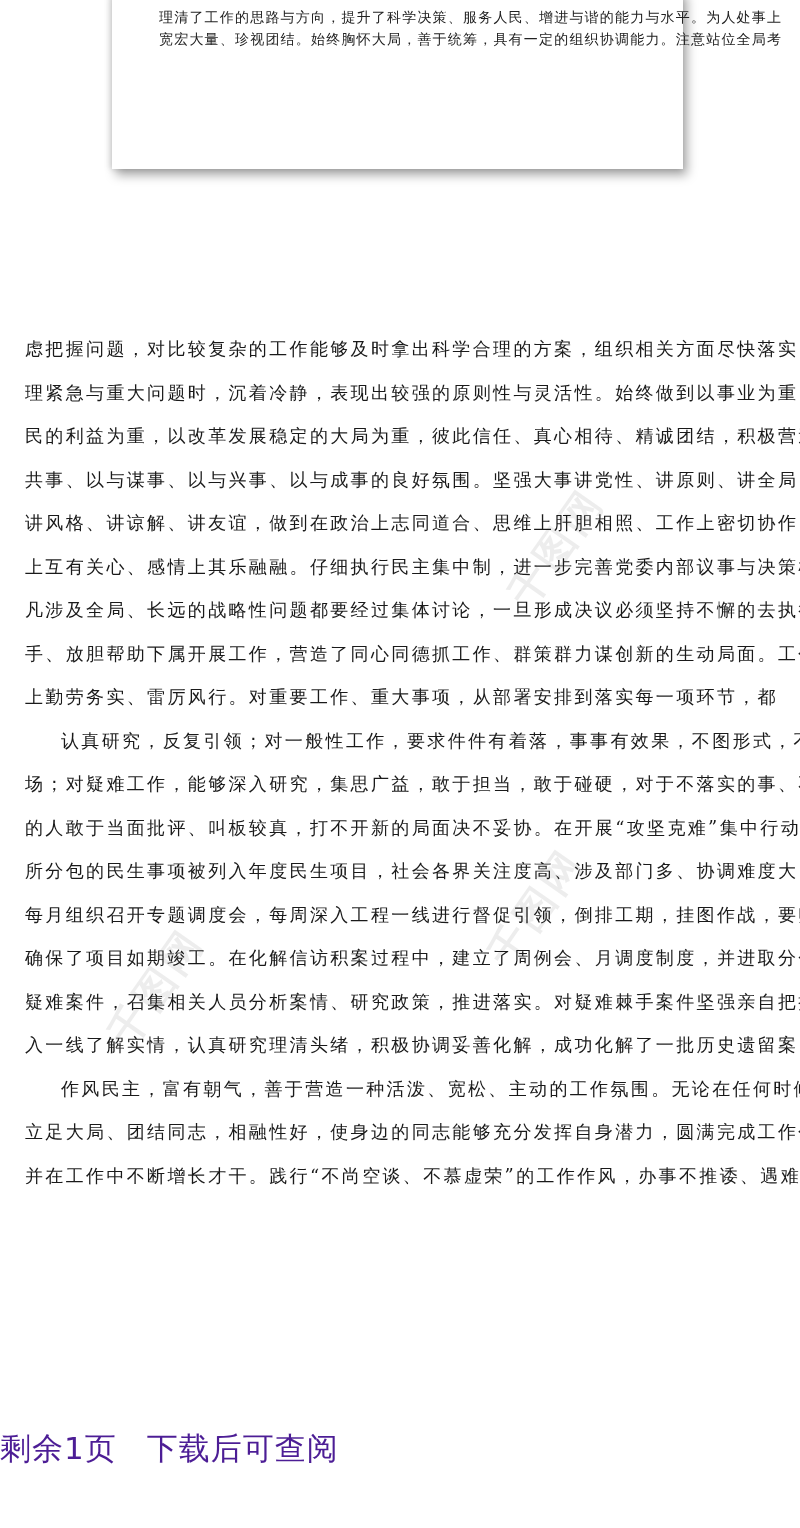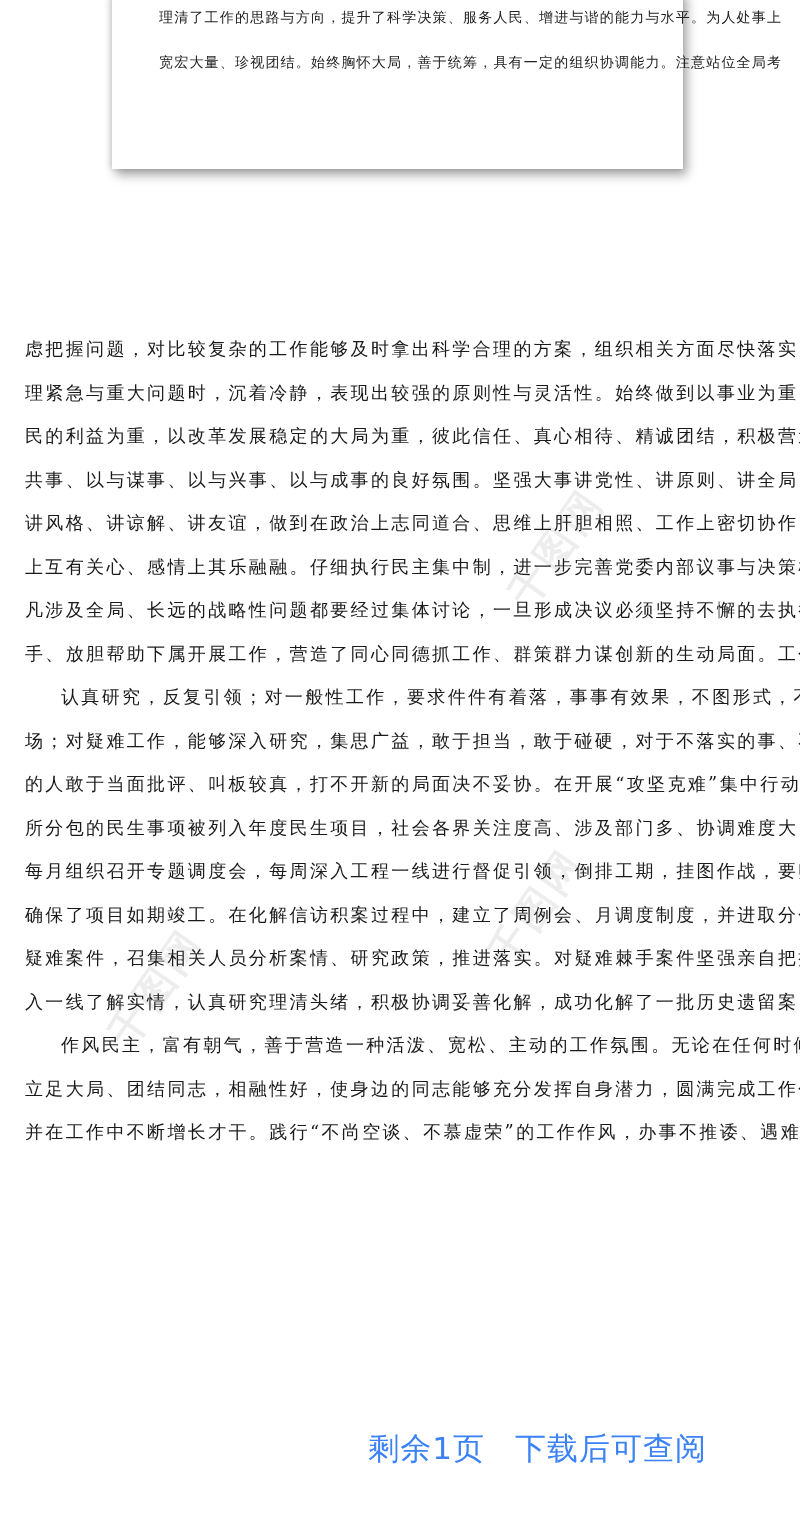--- a/index.html
+++ b/index.html
@@ -25,47 +25,48 @@
     height: 43.5px; line-height: 43.5px;
     font-size: 18px; letter-spacing: 2.35px; white-space: nowrap; color: #1a1a1a;
   }
   .line.indent { padding-left: 36px; }
   .watermark {
     position: absolute; color: rgba(0,0,0,0.07);
     font-family: "DejaVu Sans", sans-serif; font-size: 40px; font-weight: bold;
     transform: rotate(-55deg); pointer-events: none; letter-spacing: 4px;
   }
   .footer-note {
-    position: absolute; left: 0; width: 707px; top: 1428px; text-align: right;
+    position: absolute; left: 0; width: 707px; top: 1428px; text-align: left;
     font-family: "DejaVu Sans", "Liberation Sans", sans-serif;
-    font-size: 31px; color: #3b82f6; letter-spacing: 1px;
+    font-size: 31px; color: #4c1d95; letter-spacing: 1px;
   }
   .footer-note span + span { margin-left: 30px; }
 </style>
 </head>
 <body>
 
 <div class="page-card">
   <div class="card-line" style="top:19px">理清了工作的思路与方向，提升了科学决策、服务人民、增进与谐的能力与水平。为人处事上</div>
-  <div class="card-line" style="top:64px">宽宏大量、珍视团结。始终胸怀大局，善于统筹，具有一定的组织协调能力。注意站位全局考</div>
+  <div class="card-line" style="top:41px">宽宏大量、珍视团结。始终胸怀大局，善于统筹，具有一定的组织协调能力。注意站位全局考</div>
 </div>
 
 <div class="watermark" style="left:490px; top:520px;">千图网</div>
 <div class="watermark" style="left:470px; top:880px;">千图网</div>
 <div class="watermark" style="left:90px; top:960px;">千图网</div>
 
 <div class="body-text" id="doc-body">
     <div class="line">虑把握问题，对比较复杂的工作能够及时拿出科学合理的方案，组织相关方面尽快落实；在处</div>
     <div class="line">理紧急与重大问题时，沉着冷静，表现出较强的原则性与灵活性。始终做到以事业为重，以人</div>
     <div class="line">民的利益为重，以改革发展稳定的大局为重，彼此信任、真心相待、精诚团结，积极营造以与</div>
     <div class="line">共事、以与谋事、以与兴事、以与成事的良好氛围。坚强大事讲党性、讲原则、讲全局，小事</div>
     <div class="line">讲风格、讲谅解、讲友谊，做到在政治上志同道合、思维上肝胆相照、工作上密切协作、生活</div>
     <div class="line">上互有关心、感情上其乐融融。仔细执行民主集中制，进一步完善党委内部议事与决策机制，</div>
     <div class="line">凡涉及全局、长远的战略性问题都要经过集体讨论，一旦形成决议必须坚持不懈的去执行。放</div>
     <div class="line">手、放胆帮助下属开展工作，营造了同心同德抓工作、群策群力谋创新的生动局面。工作推进</div>
+    <div class="line">上勤劳务实、雷厉风行。对重要工作、重大事项，从部署安排到落实每一项环节，都</div>
     <div class="line indent">认真研究，反复引领；对一般性工作，要求件件有着落，事事有效果，不图形式，不走过</div>
     <div class="line">场；对疑难工作，能够深入研究，集思广益，敢于担当，敢于碰硬，对于不落实的事、不落实</div>
     <div class="line">的人敢于当面批评、叫板较真，打不开新的局面决不妥协。在开展“攻坚克难”集中行动中，</div>
     <div class="line">所分包的民生事项被列入年度民生项目，社会各界关注度高、涉及部门多、协调难度大。时期，</div>
     <div class="line">每月组织召开专题调度会，每周深入工程一线进行督促引领，倒排工期，挂图作战，要账较真，</div>
     <div class="line">确保了项目如期竣工。在化解信访积案过程中，建立了周例会、月调度制度，并进取分包着重</div>
     <div class="line">疑难案件，召集相关人员分析案情、研究政策，推进落实。对疑难棘手案件坚强亲自把握，深</div>
     <div class="line">入一线了解实情，认真研究理清头绪，积极协调妥善化解，成功化解了一批历史遗留案、“骨</div>
     <div class="line indent">作风民主，富有朝气，善于营造一种活泼、宽松、主动的工作氛围。无论在任何时候都能</div>
     <div class="line">立足大局、团结同志，相融性好，使身边的同志能够充分发挥自身潜力，圆满完成工作任务，</div>

